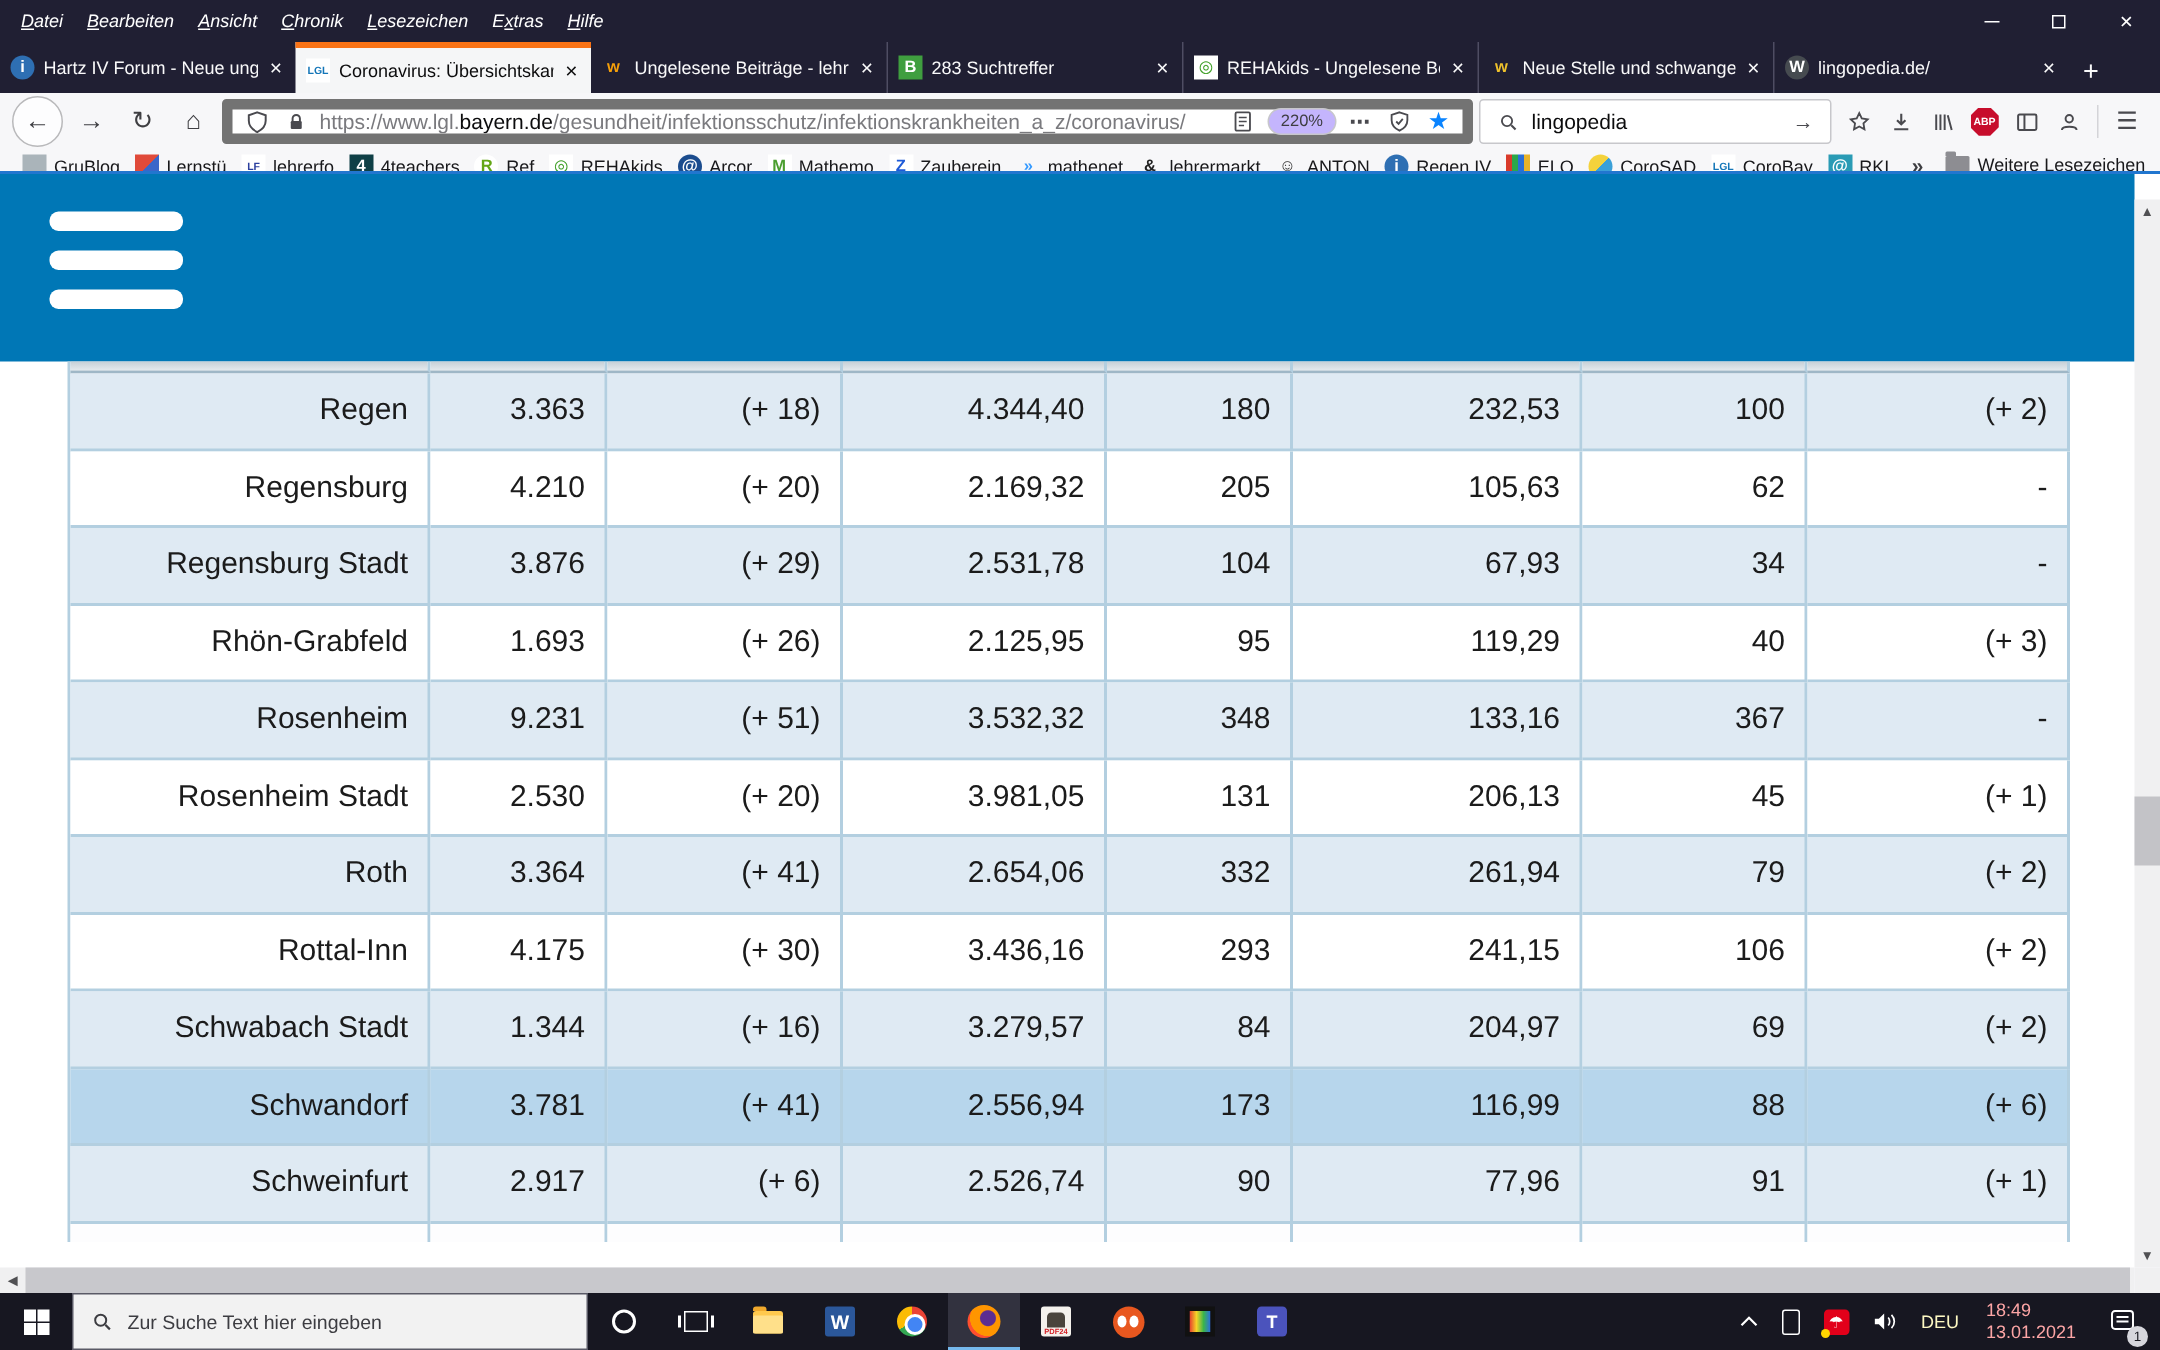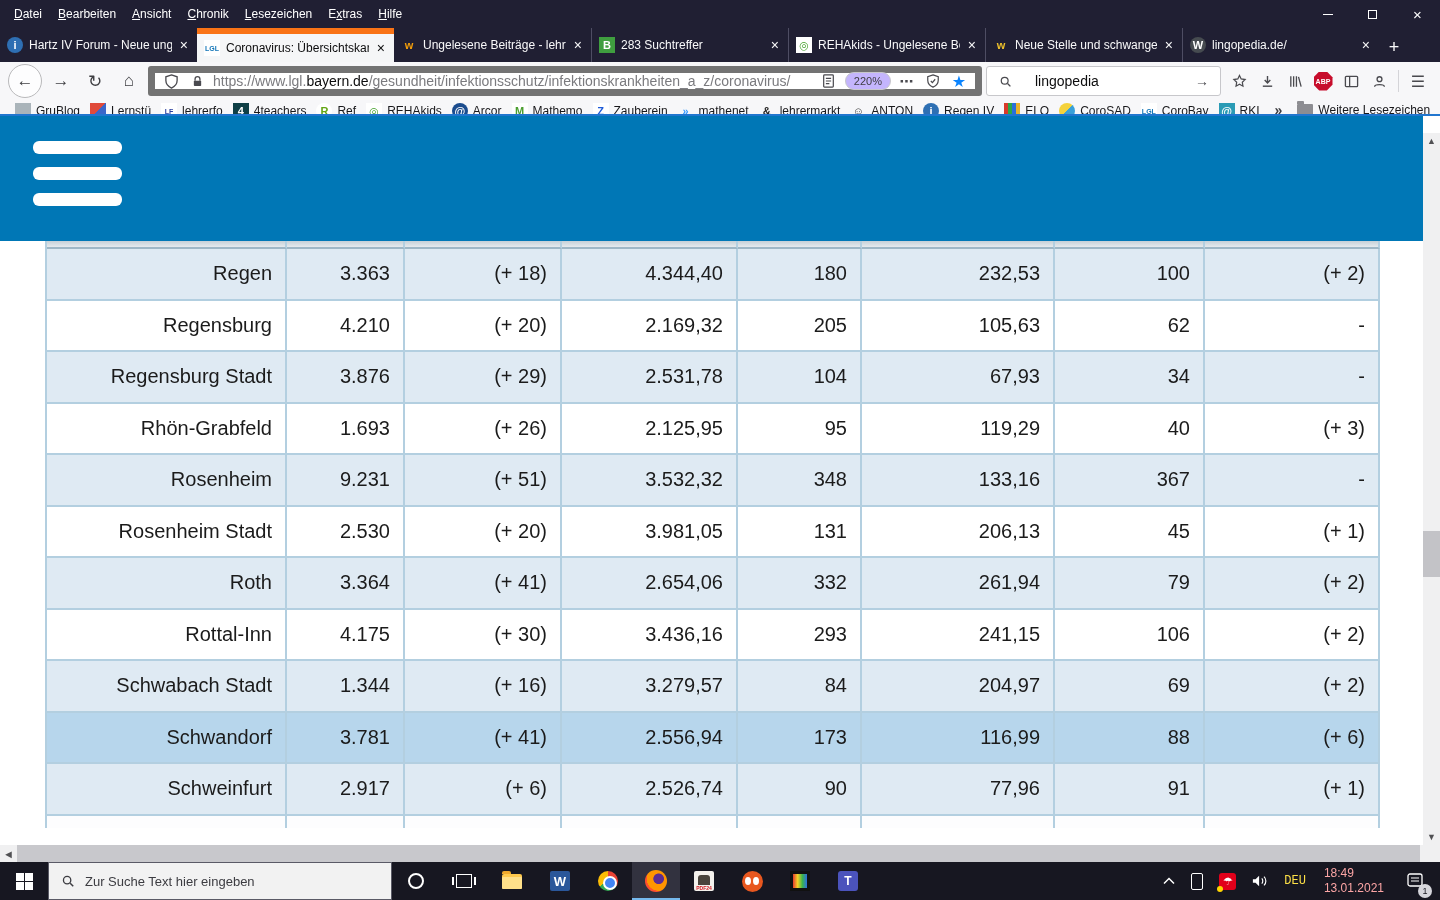--- a/index.html
+++ b/index.html
@@ -1,50 +1,50 @@
 <!DOCTYPE html>
 <html><head>
 <meta charset="utf-8">
 <style>
   * { box-sizing: border-box; margin: 0; padding: 0; }
   html,body { width:1440px; height:900px; overflow:hidden; font-family:"Liberation Sans","DejaVu Sans",sans-serif; }
   #screen { position:relative; width:1440px; height:900px; background:#fff; }
 
   
   .titlebar { position:absolute; top:0; left:0; width:1440px; height:28px; background:#201f33; display:flex; align-items:center; }
-  .menubar { display:flex; padding-left:6px; }
+  .menubar { display:flex; padding-left:6px;font-style:italic; }
   .menu-item { color:#fff; font-size:12px; padding:4px 8px; cursor:default; }
   .menu-item u { text-decoration:underline; }
   .win-controls { position:absolute; right:0; top:0; height:28px; display:flex; }
   .win-btn { width:45px; height:28px; display:flex; align-items:center; justify-content:center; color:#fff; font-size:14px; }
   .min-glyph { width:10px; height:1px; background:#fff; display:block; }
   .max-glyph { width:9px; height:9px; border:1px solid #fff; display:block; }
   .close-glyph { font-size:15px; line-height:1; }
 
   
   .tabbar { position:absolute; top:28px; left:0; width:1440px; height:34px; background:#201f33; display:flex; align-items:flex-end; }
   .tab { width:197px; height:34px; display:flex; align-items:center; gap:6px; padding:0 7px; color:#f9f9fa; font-size:12px; position:relative; }
   .tab.sep { border-left:1px solid #4e4d63; }
-  .tab.active { background:#f5f6f7; color:#0c0c0d; border-top:6px solid #f97316; }
+  .tab.active { background:#f5f6f7; color:#0c0c0d; border-top:4px solid #f97316; }
   .tab-title { flex:1; white-space:nowrap; overflow:hidden; }
   .tab-close { font-size:14px; padding:0 2px; }
   .newtab-btn { width:30px; height:30px; color:#f9f9fa; font-size:18px; display:flex; align-items:center; justify-content:center; }
   .favicon { width:16px; height:16px; min-width:16px; display:flex; align-items:center; justify-content:center; font-weight:bold; font-size:11px; line-height:1; overflow:hidden; }
 
   
   .navbar { position:absolute; top:62px; left:0; width:1440px; height:38px; background:#f7f7f9; display:flex; align-items:center; padding:0 8px; gap:4px; }
   .nav-btn { width:30px; height:30px; display:flex; align-items:center; justify-content:center; color:#3e3e42; font-size:17px; }
   .nav-btn.back { width:34px; height:34px; border:1px solid #b9b9bb; border-radius:50%; background:#fdfdfe; }
   .urlbar { flex:1; height:30px; background:#fff; border:7px solid #737373; border-radius:3px; display:flex; align-items:center; padding:0 6px; gap:6px; min-width:0; }
   .url-text { flex:1; font-size:14px; color:#7a7a7e; white-space:nowrap; overflow:hidden; }
   .url-text .domain { color:#0c0c0d; }
   .zoom-pill { font-size:11px; color:#3e3e42; border:1px solid #c7c7cb; background:#c4b5fd; border-radius:10px; padding:2px 8px; }
   .url-icon { display:flex; align-items:center; justify-content:center; width:20px; height:20px; color:#4a4a4f; font-size:14px; }
   .star-blue { color:#0a84ff; font-size:16px; }
-  .searchbar { width:235px; height:30px; background:#fff; border:1px solid #c7c7cb; border-radius:3px; display:flex; align-items:center; padding:0 8px; gap:20px; }
+  .searchbar { width:235px; height:30px; background:#fff; border:1px solid #c7c7cb; border-radius:3px; display:flex; align-items:center; padding:0 8px; gap:6px; }
   .search-value { flex:1; font-size:14px; color:#0c0c0d; border:none; outline:none; background:transparent; font-family:inherit; }
   .toolbar-icons { display:flex; align-items:center; }
   .tool-btn { width:28px; height:28px; display:flex; align-items:center; justify-content:center; color:#4a4a4f; }
   .abp-badge { width:19px; height:19px; background:#c70d2c; color:#fff; font-size:7px; font-weight:bold; display:flex; align-items:center; justify-content:center; clip-path:polygon(30% 0,70% 0,100% 30%,100% 70%,70% 100%,30% 100%,0 70%,0 30%); }
   .v-divider { width:1px; height:22px; background:#d4d4d8; margin:0 5px; }
 
   
   .bookmarksbar { position:absolute; top:100px; left:0; width:1440px; height:31px; background:#f7f7f9; display:flex; align-items:flex-start; padding:0 10px; }
   .bm-item { display:flex; align-items:center; gap:5px; padding:3px 5px; font-size:12px; color:#18181b; white-space:nowrap; }
   .bm-overflow { font-size:14px; color:#3e3e42; padding:0 10px; font-weight:bold; }
@@ -103,21 +103,21 @@
   .pdf24-label { font-size:5px; font-weight:bold; color:#d32027; }
   .tb-owl { width:21px; height:21px; background:#e8571f; border-radius:50%; display:flex; align-items:center; justify-content:center; gap:2px; }
   .tb-owl span { width:6px; height:8px; background:#fff; border-radius:50%; }
   .tb-film { width:20px; height:20px; border:3px solid #111; background:linear-gradient(90deg,#e63b2e,#f5d327,#3bb54a,#2b6fe0); }
   .tb-teams { width:20px; height:20px; background:#4b53bc; color:#fff; font-weight:bold; font-size:12px; display:flex; align-items:center; justify-content:center; border-radius:3px; }
   .tray { margin-left:auto; display:flex; align-items:center; gap:4px; padding-right:6px; }
   .tray-btn { height:38px; display:flex; align-items:center; justify-content:center; padding:0 6px; color:#fff; }
   .tray-phone { width:12px; height:17px; border:1px solid #fff; border-radius:2px; }
   .tray-avira { width:17px; height:17px; background:#e2001a; border-radius:3px; color:#fff; font-size:11px; display:flex; align-items:center; justify-content:center; position:relative; }
   .tray-avira::after { content:""; position:absolute; left:-2px; bottom:-2px; width:6px; height:6px; background:#ffd500; border-radius:50%; }
-  .tray-lang { font-size:12px; color:#fde047;font-family:Liberation Mono, monospace; }
+  .tray-lang { font-size:12px; color:#fef9c3; }
   .tray-clock { font-size:12px; color:#fca5a5; text-align:left; line-height:15px; padding:0 8px; }
   .tray-notif { position:relative; padding:0 10px; }
   .notif-badge { position:absolute; right:2px; bottom:2px; width:14px; height:14px; background:#d6d6dc; color:#17171f; border-radius:50%; font-size:9px; display:flex; align-items:center; justify-content:center; }
   svg { display:block; }
 </style>
 </head>
 <body>
 
 <div id="screen">
 

